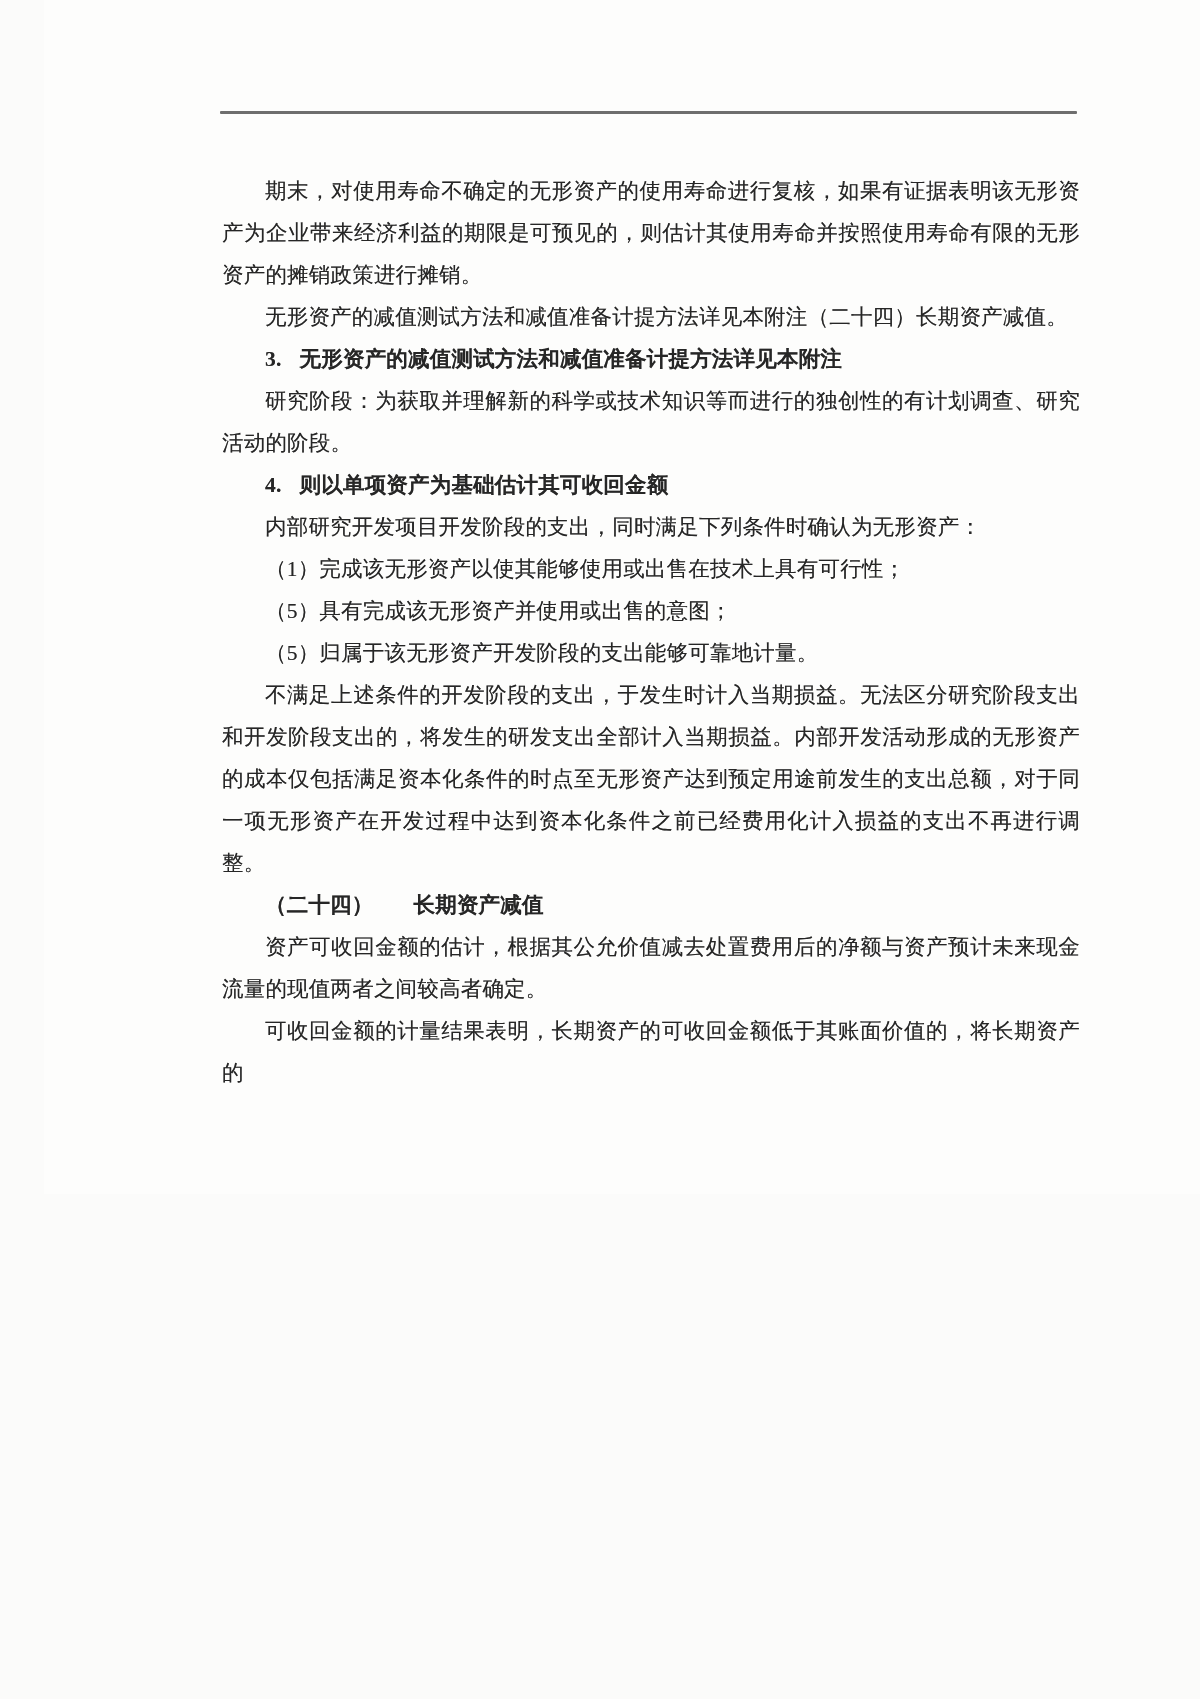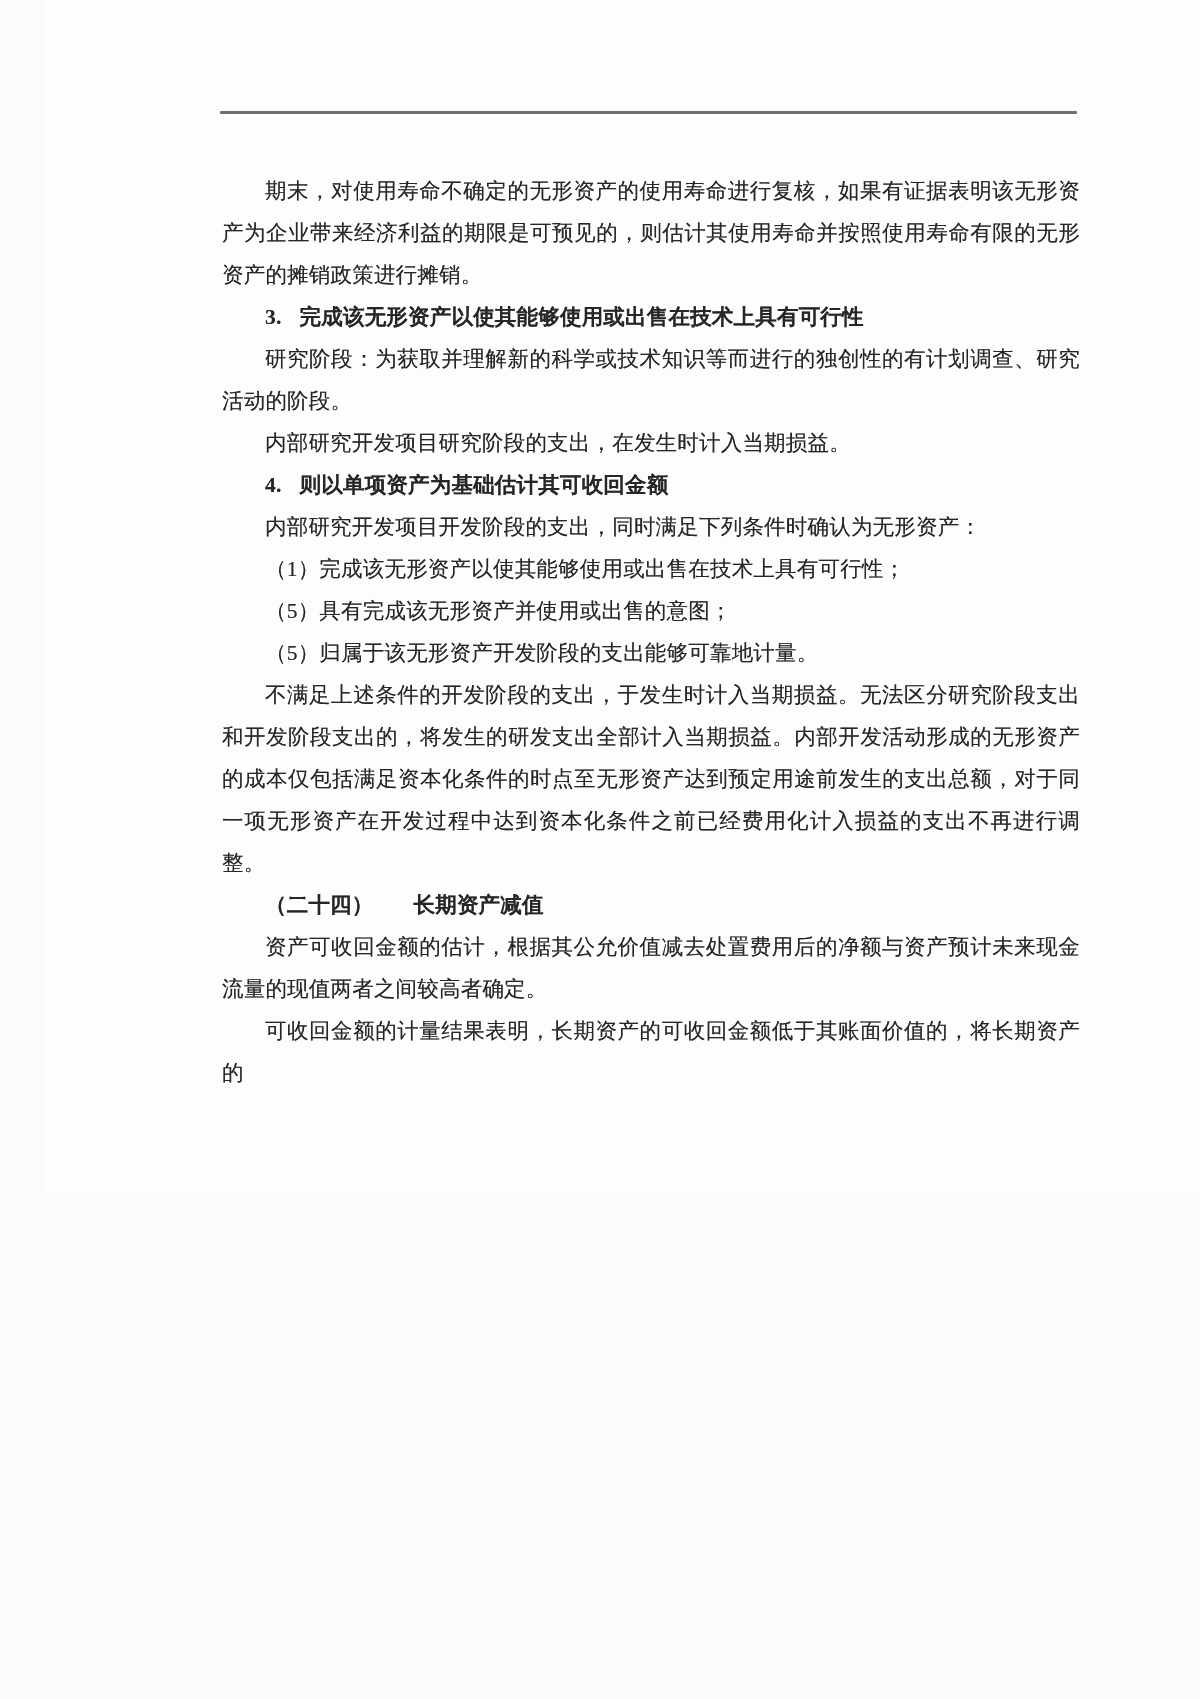--- a/index.html
+++ b/index.html
@@ -76,27 +76,27 @@
 <body>
 
 <div class="page">
 
   <div class="rule"></div>
 
   <div class="content">
 
     <p>期末，对使用寿命不确定的无形资产的使用寿命进行复核，如果有证据表明该无形资产为企业带来经济利益的期限是可预见的，则估计其使用寿命并按照使用寿命有限的无形资产的摊销政策进行摊销。</p>
 
+    <p>无形资产的减值测试方法和减值准备计提方法详见本附注（二十四）长期资产减值。</p>
 
-    <p class="heading"><span class="h-num">3.</span><span>完成该无形资产以使其能够使用或出售在技术上具有可行性</span></p>
+    <p class="heading"><span class="h-num">3.</span><span>无形资产的减值测试方法和减值准备计提方法详见本附注</span></p>
 
     <p>研究阶段：为获取并理解新的科学或技术知识等而进行的独创性的有计划调查、研究活动的阶段。</p>
 
 
-    <p>内部研究开发项目研究阶段的支出，在发生时计入当期损益。</p>
 
     <p class="heading"><span class="h-num">4.</span><span>则以单项资产为基础估计其可收回金额</span></p>
 
     <p>内部研究开发项目开发阶段的支出，同时满足下列条件时确认为无形资产：</p>
 
     <p>（1）完成该无形资产以使其能够使用或出售在技术上具有可行性；</p>
 
     <p>（5）具有完成该无形资产并使用或出售的意图；</p>
 
 

